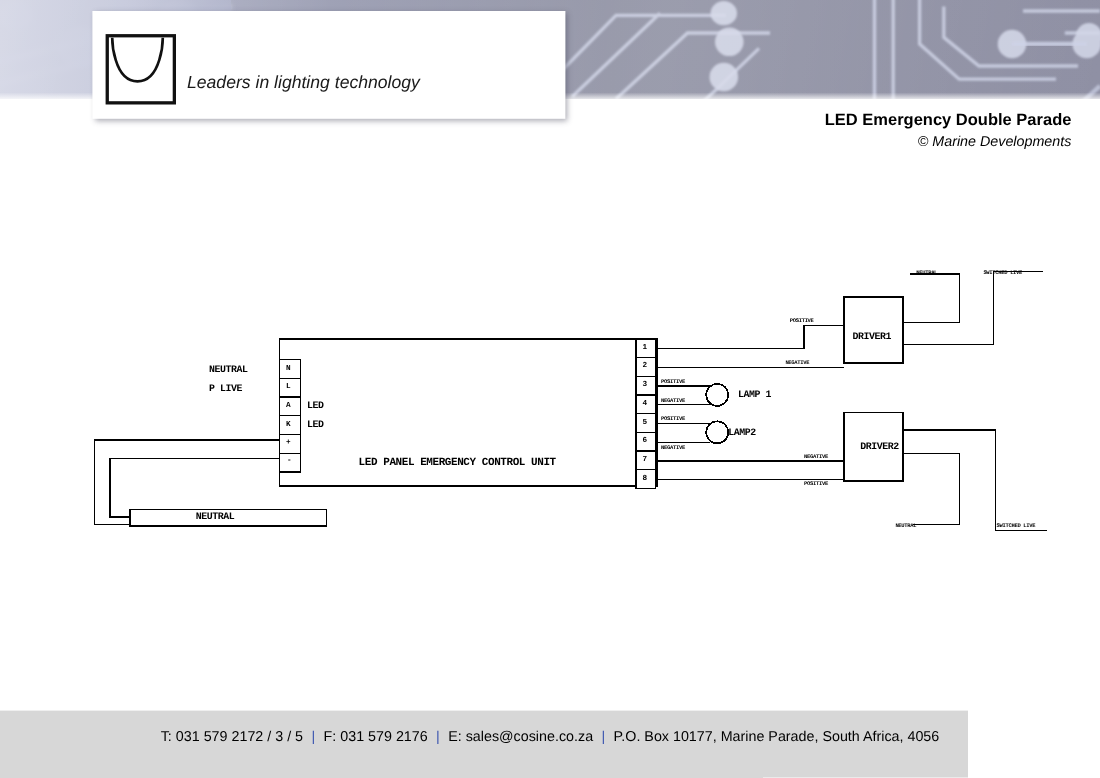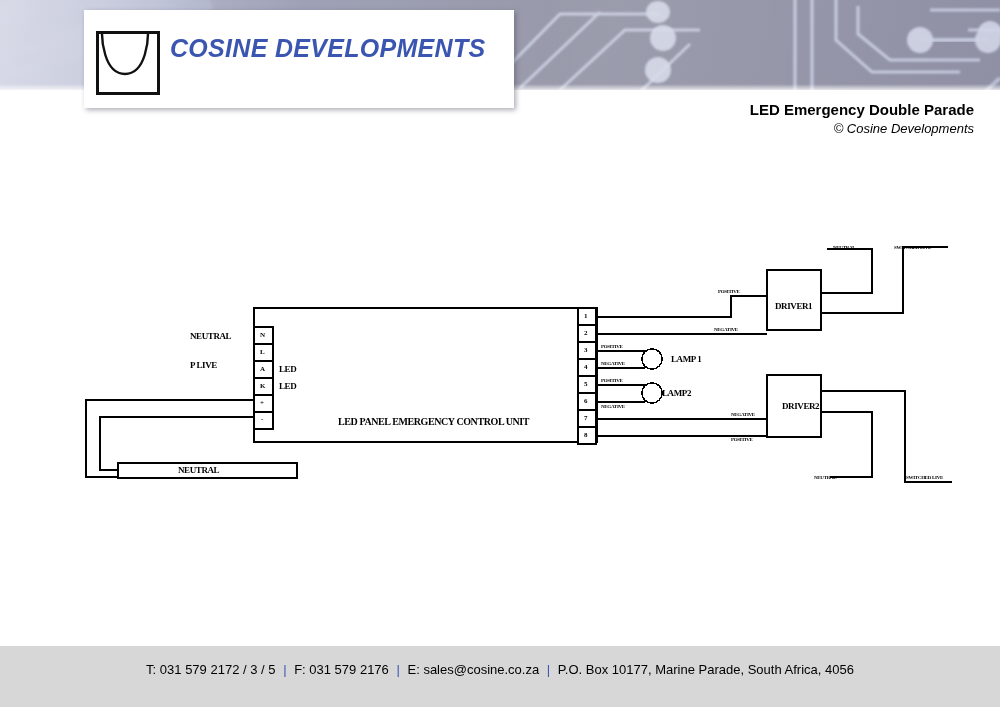--- a/index.html
+++ b/index.html
@@ -56,31 +56,31 @@
     font-size:15px;font-weight:bold;color:#000;white-space:nowrap;
   }
   #doc-copyright{
     position:absolute;right:26px;top:121px;
     font-size:13px;font-style:italic;color:#000;white-space:nowrap;
   }
   
   #diagram{position:absolute;left:0;top:0;width:1000px;height:707px;}
   .dlabel{
     position:absolute;
-    font-family:Liberation Serif, serif;
+    font-family:Liberation Mono, monospace;
     color:#000;white-space:nowrap;font-weight:bold;
     letter-spacing:-0.4px;
   }
   .tiny{font-size:5px;letter-spacing:-0.3px;}
   .small{font-size:7px;}
   .mid{font-size:9px;}
-  .big{font-size:10px;margin-left:12px;}
+  .big{font-size:10px;}
   
   #footer{
-    position:absolute;left:0;top:646px;width:1000px;height:61px;
+    position:absolute;left:0;top:646px;width:880px;height:61px;
     background:#d7d7d7;
   }
   #footer-text{
     position:absolute;left:0;top:16px;width:1000px;
     text-align:center;font-size:13px;color:#000;
   }
   #footer-text .sep{color:#3b56b0;padding:0 4px;}
 </style>
 </head>
 <body>
@@ -153,25 +153,25 @@
   <div class="shine"></div>
 </div>
 <div id="banner-bottom-fade"></div>
 
 <div id="logo-plate">
   <div id="logo-mark">
     <svg width="52" height="52" viewBox="0 0 52 52">
       <path d="M3 0 C3 2 4 40 26 40 C48 40 49 2 49 0" stroke="#111" stroke-width="2.4" fill="none"></path>
     </svg>
   </div>
-  <div id="brand-name">COSINE DEVELOPMENTS</div>
+  <div id="brand-tag">Leaders in lighting technology</div>
 </div>
 
 <div id="doc-title">LED Emergency Double Parade</div>
-<div id="doc-copyright">© Cosine Developments</div>
+<div id="doc-copyright">© Marine Developments</div>
 
 <svg id="diagram" viewBox="0 0 1000 707">
   <g stroke="#000" fill="none" stroke-width="1.2" shape-rendering="crispEdges">
 
     <rect x="254" y="308" width="343" height="134" fill="#fff" stroke="#000" stroke-width="1.6"></rect>
 
     <rect x="254" y="327" width="19" height="102" fill="#fff" stroke="#000" stroke-width="1.4"></rect>
     <line x1="254" y1="344" x2="273" y2="344"></line>
     <line x1="254" y1="361" x2="273" y2="361"></line>
     <line x1="254" y1="378" x2="273" y2="378"></line>
@@ -216,21 +216,21 @@
     <path d="M596 436 L767 436"></path>
 
     <path d="M821 391 L905 391 L905 482 L952 482"></path>
     <path d="M821 412 L872 412 L872 477 L830 477"></path>
   </g>
 </svg>
 
 <div>
 
   <div class="dlabel mid" style="left:190px;top:331px;">NEUTRAL</div>
-  <div class="dlabel mid" style="left:190px;top:360px;">P LIVE</div>
+  <div class="dlabel mid" style="left:190px;top:348px;">P LIVE</div>
   <div class="dlabel mid" style="left:279px;top:364px;">LED</div>
   <div class="dlabel mid" style="left:279px;top:381px;">LED</div>
 
   <div class="dlabel small" style="left:260px;top:331px;">N</div>
   <div class="dlabel small" style="left:260px;top:348px;">L</div>
   <div class="dlabel small" style="left:260px;top:365px;">A</div>
   <div class="dlabel small" style="left:260px;top:382px;">K</div>
   <div class="dlabel small" style="left:260px;top:399px;">+</div>
   <div class="dlabel small" style="left:261px;top:415px;">-</div>
 

